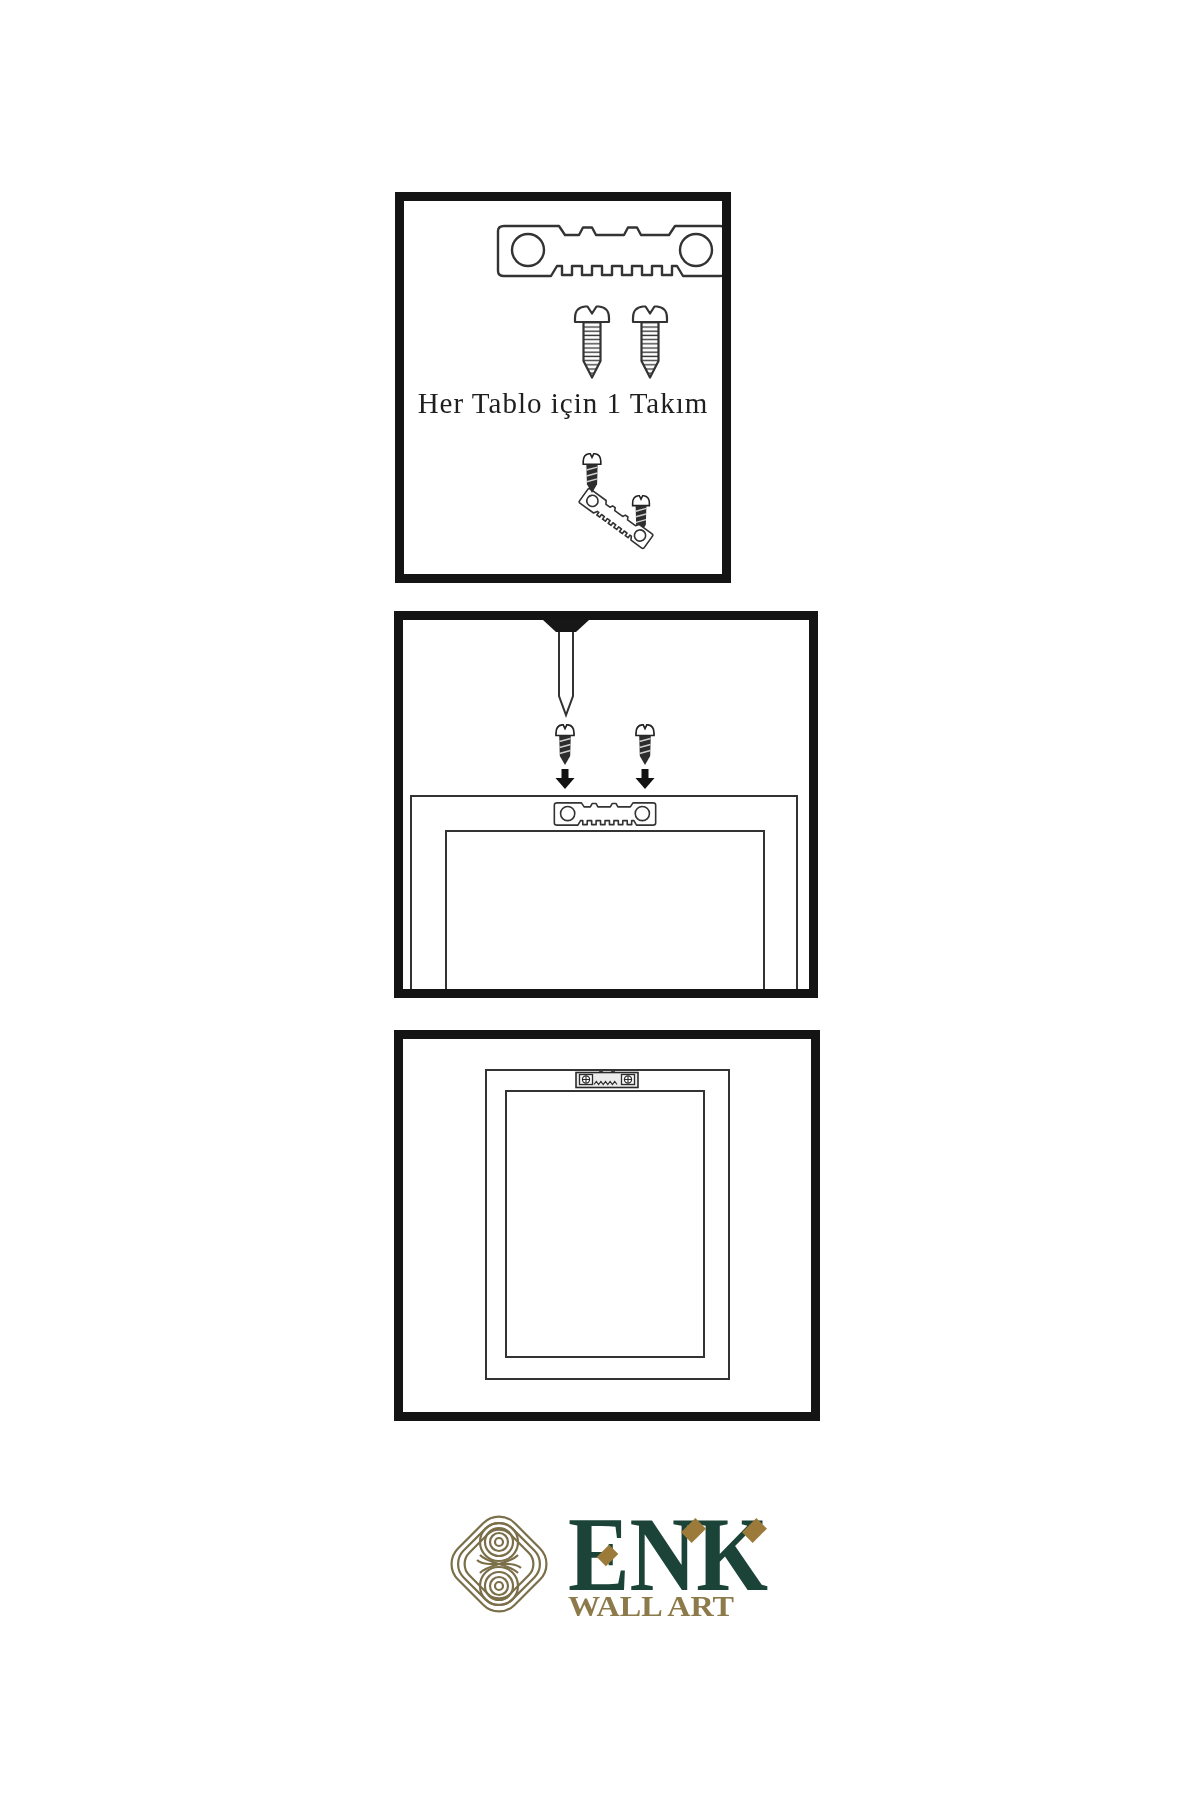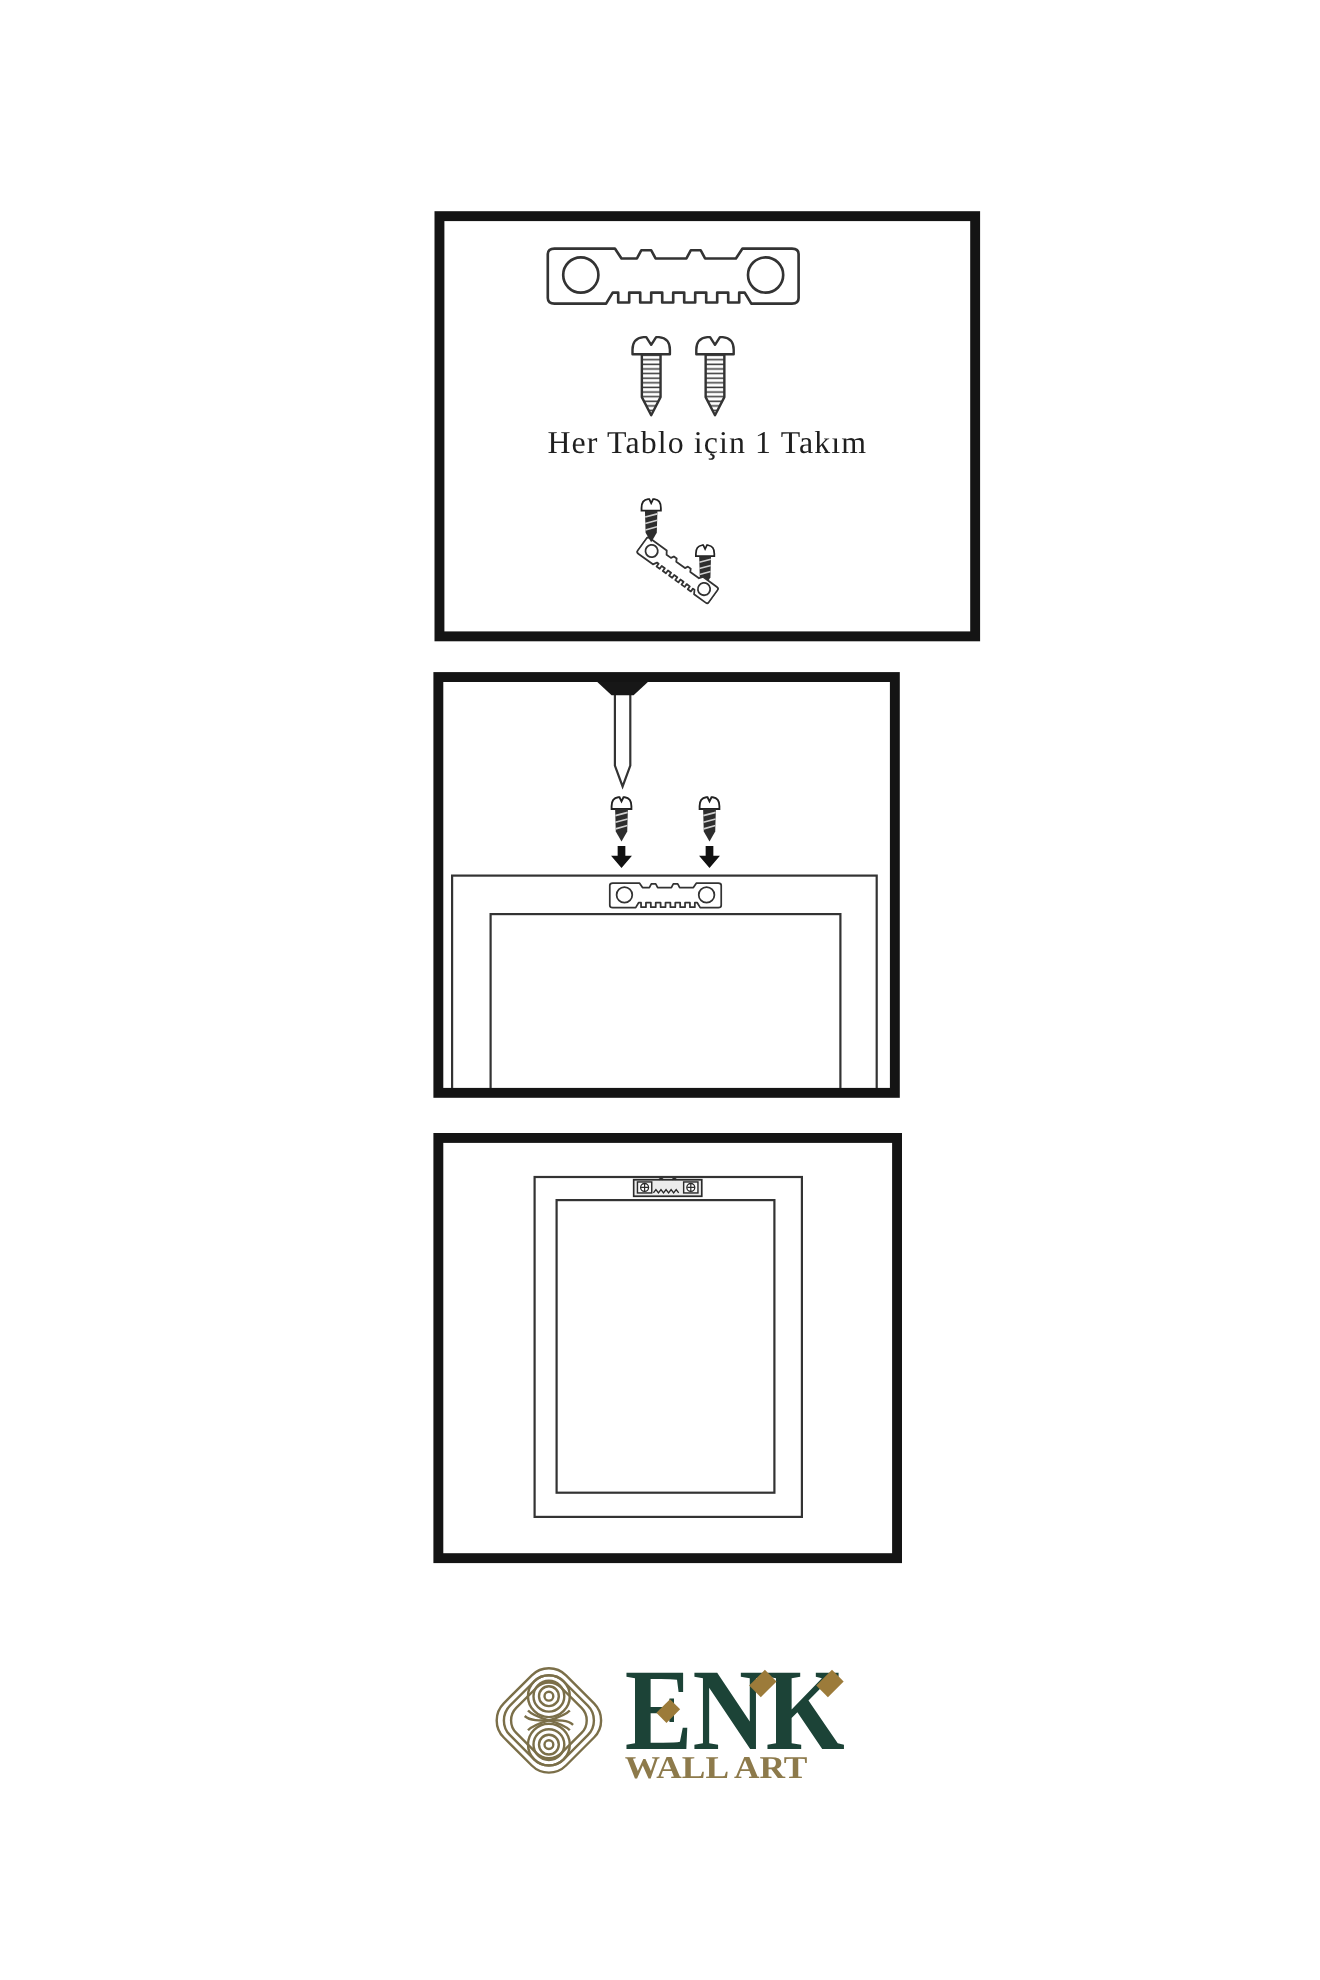--- a/index.html
+++ b/index.html
@@ -9,21 +9,21 @@
     font-family:"Liberation Serif", serif;
     overflow:hidden;
   }
   .abs{position:absolute;}
   
   .panel{
     position:absolute;box-sizing:border-box;overflow:hidden;
     border:9px solid var(--panel-border-color,#141414);
     background:#fff;
   }
-  #panel-kit{left:395px;top:192px;width:496px;height:391px;}
+  #panel-kit{left:395px;top:192px;width:336px;height:391px;}
   #panel-mount{left:394px;top:611px;width:424px;height:387px;}
   #panel-hang{left:394px;top:1030px;width:426px;height:391px;}
   .caption{
     position:absolute;left:0;right:0;top:186px;text-align:center;
     font-size:29px;letter-spacing:1px;color:var(--ink-color,#1f1f1f);
     font-family:"Liberation Serif",serif;
   }
   
   .frame{
     position:absolute;box-sizing:border-box;

